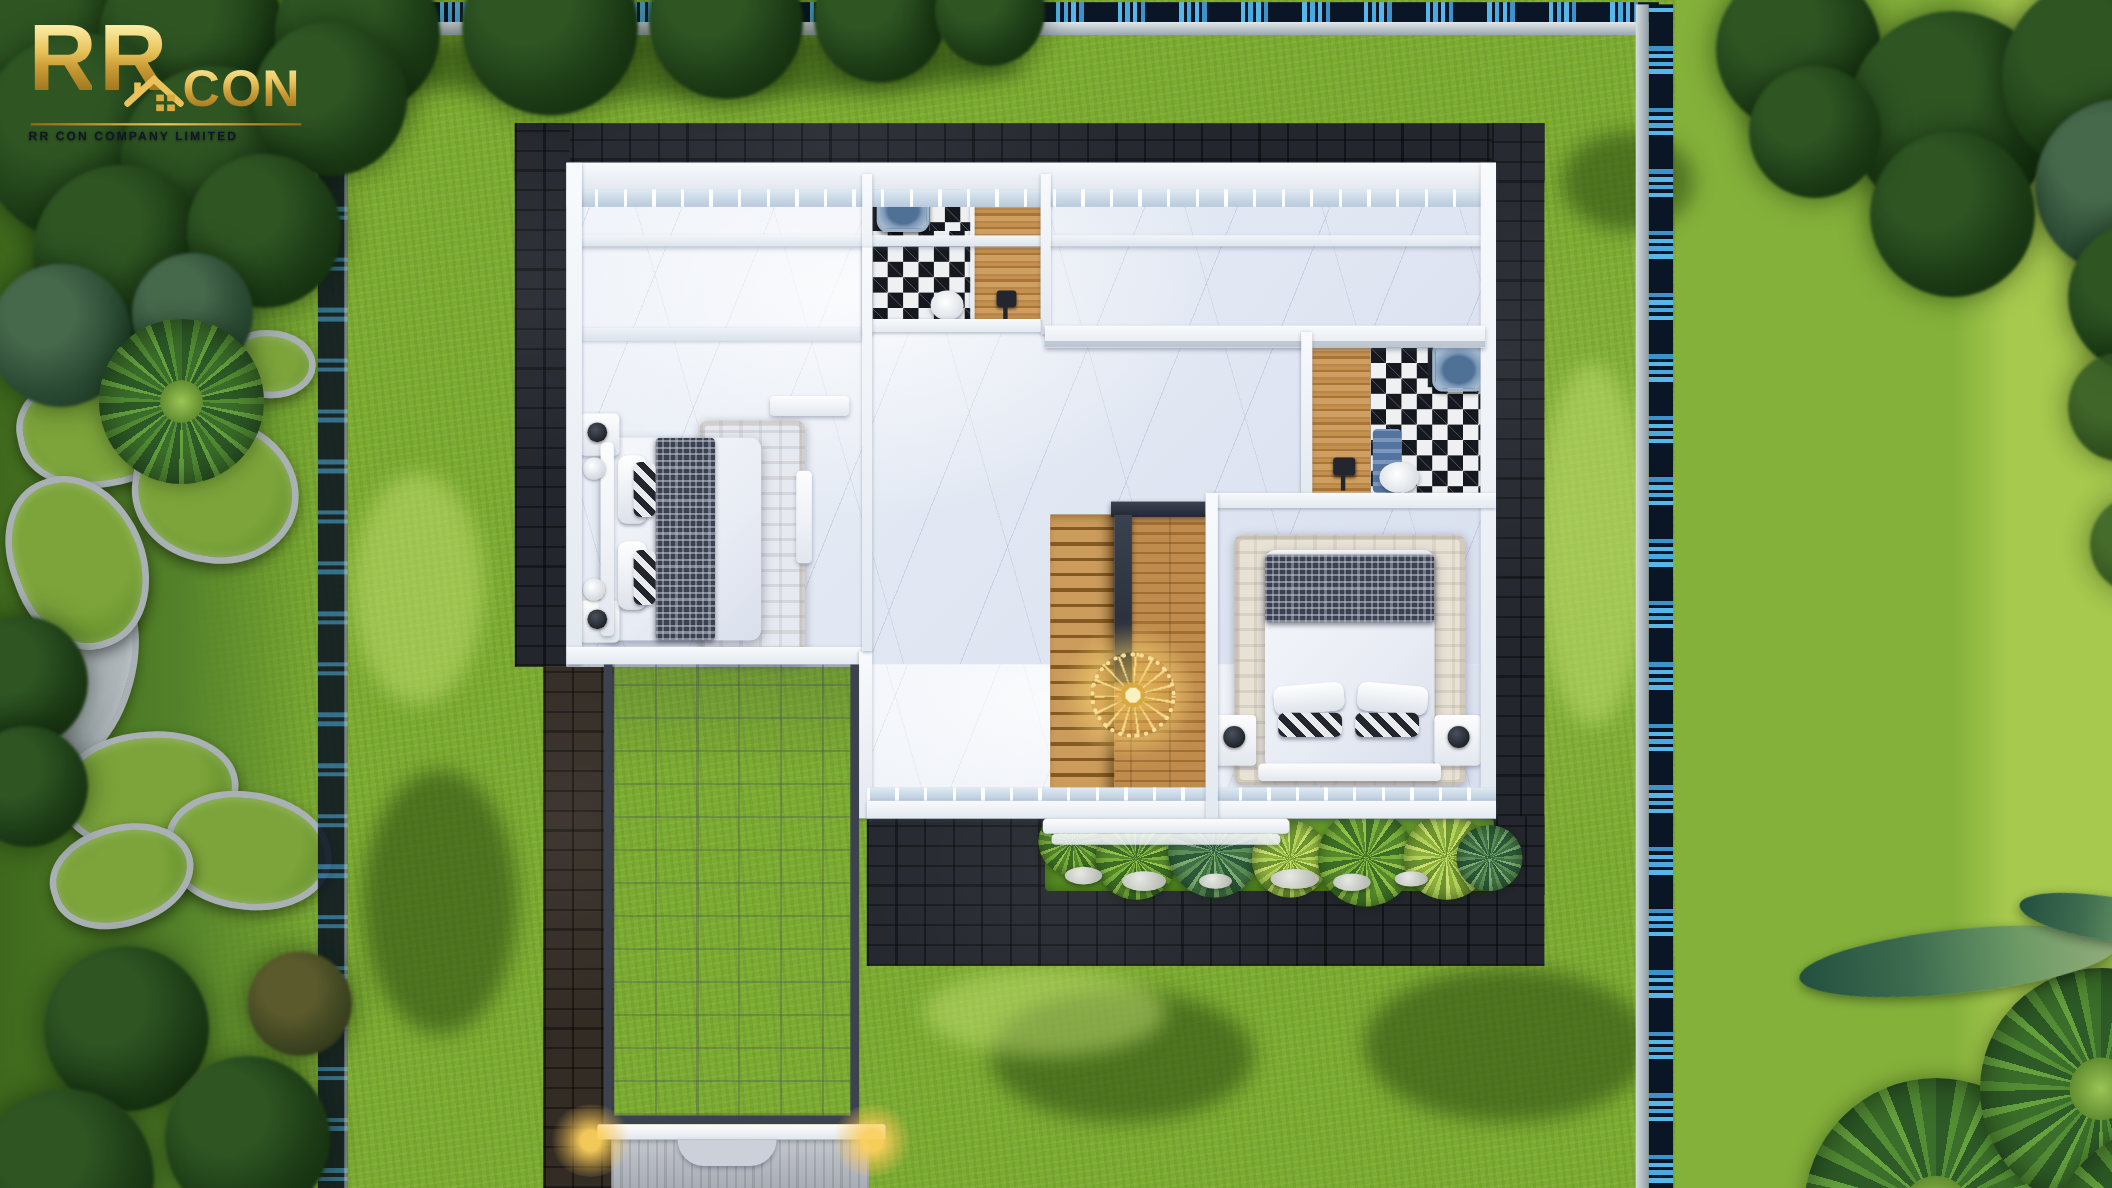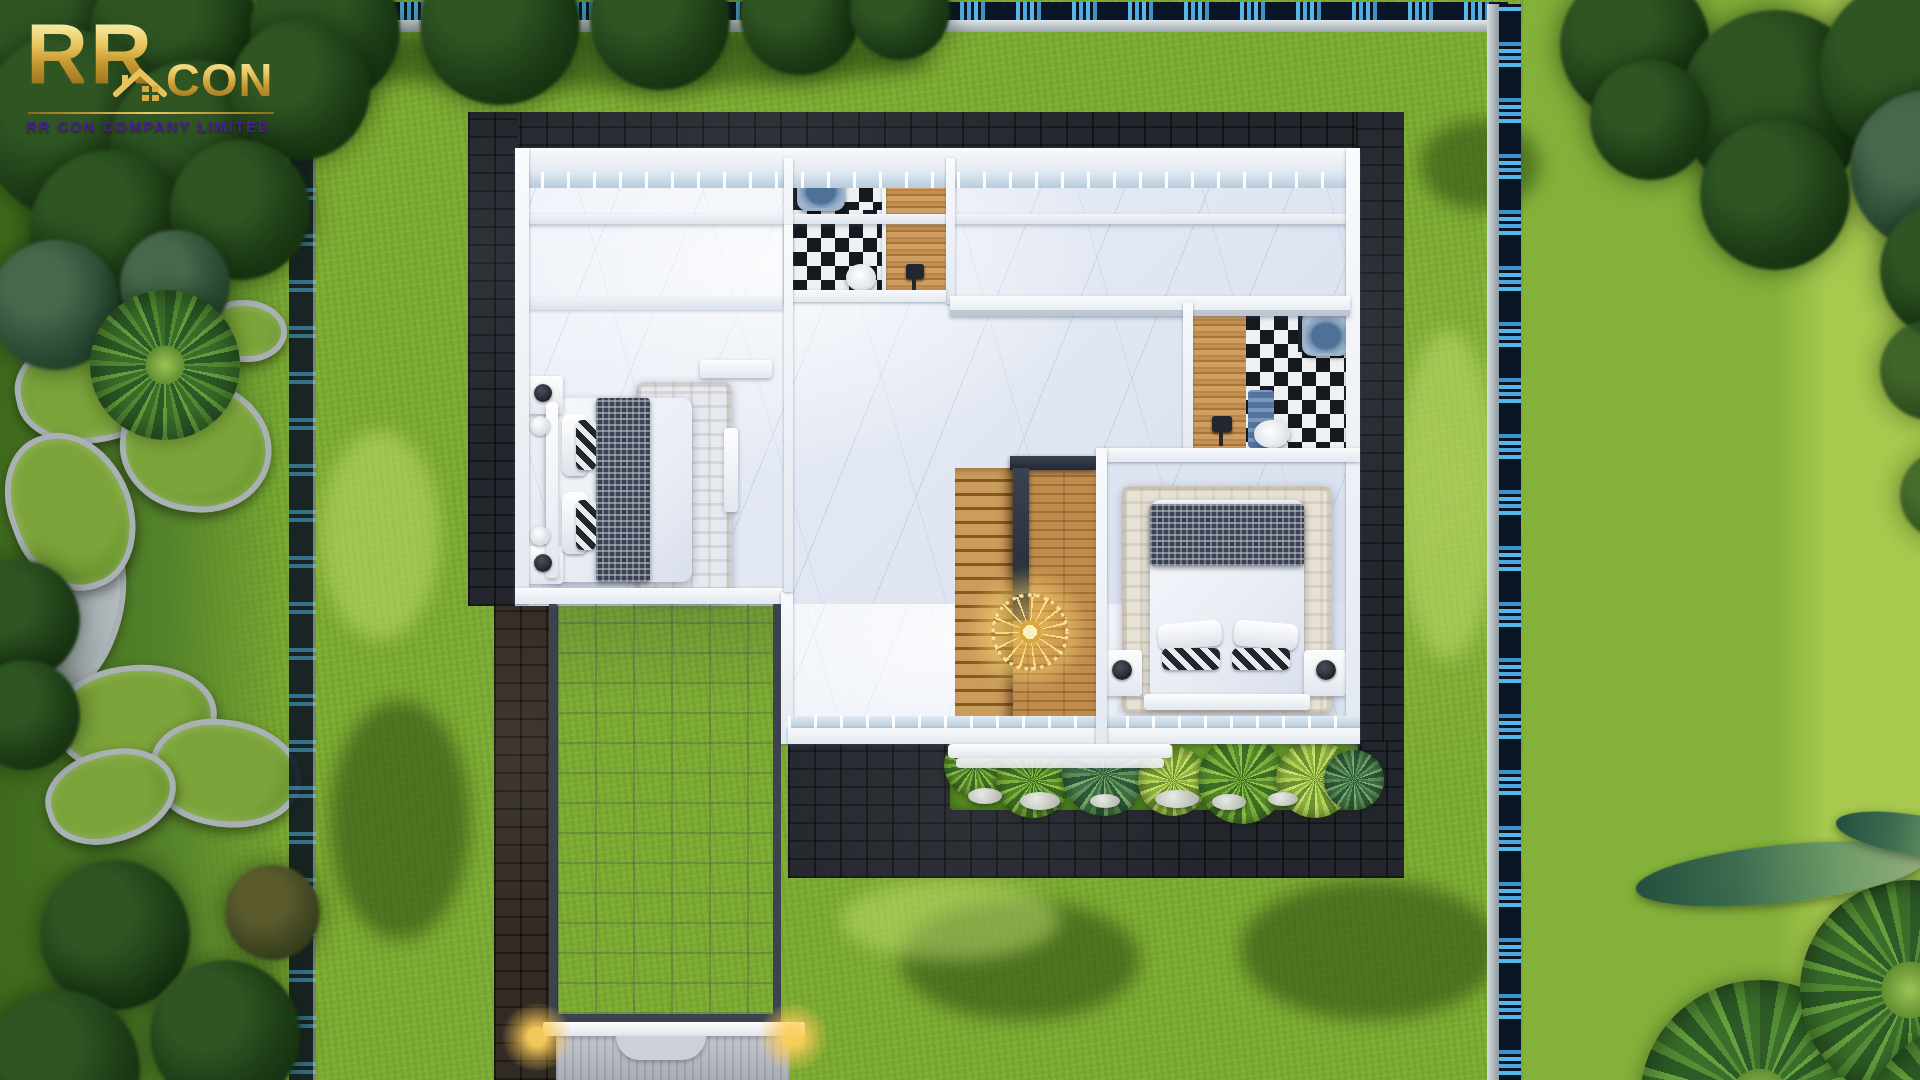--- a/index.html
+++ b/index.html
@@ -142,21 +142,21 @@
   .plant.yellow{background:repeating-conic-gradient(#6e9431 0deg 12deg, #b5d45c 12deg 20deg, #8fb23e 20deg 30deg, #cbe070 30deg 36deg);}
   .plant.cool{background:repeating-conic-gradient(#2c5a3a 0deg 12deg, #5e9157 12deg 20deg, #417247 20deg 30deg, #7fae72 30deg 36deg);}
   .gstone{border-radius:50%;background:radial-gradient(circle at 40% 35%, #e7eae4, #b7bcb4 80%);box-shadow:0 2px 4px rgba(20,35,10,.5);}
 
   
   .goldtxt{background:linear-gradient(180deg,#fdf3b0 0%,#eac55e 38%,#c99b34 62%,#96701c 100%);
     -webkit-background-clip:text;background-clip:text;color:transparent;}
   .logo-r{font-weight:700;font-size:86px;line-height:.78;letter-spacing:-4px;}
   .logo-con{font-weight:700;font-size:47px;line-height:1;letter-spacing:1px;}
   .logo-rule{background:linear-gradient(90deg,#8f6a1a,#ecc763,#8f6a1a);}
-  .logo-tag{font-weight:700;font-size:15px;letter-spacing:1.9px;color:#4c1d95;
+  .logo-tag{font-weight:700;font-size:11px;letter-spacing:1.9px;color:#0f172a;
     text-shadow:0 1px 2px rgba(20,30,10,.8);white-space:nowrap;}
 </style>
 </head>
 <body>
 
 <div class="canvas">
 
   <div class="abs lawn-base"></div>
   <div class="abs" style="left:0;top:0;width:300px;height:1080px;z-index:2;background:linear-gradient(90deg,#3f6a1d 0%,#54822a 55%,rgba(84,130,42,0) 100%);"></div>
   <div class="abs" style="left:1523px;top:0;width:397px;height:1080px;z-index:2;background:#84b13a;"></div>

